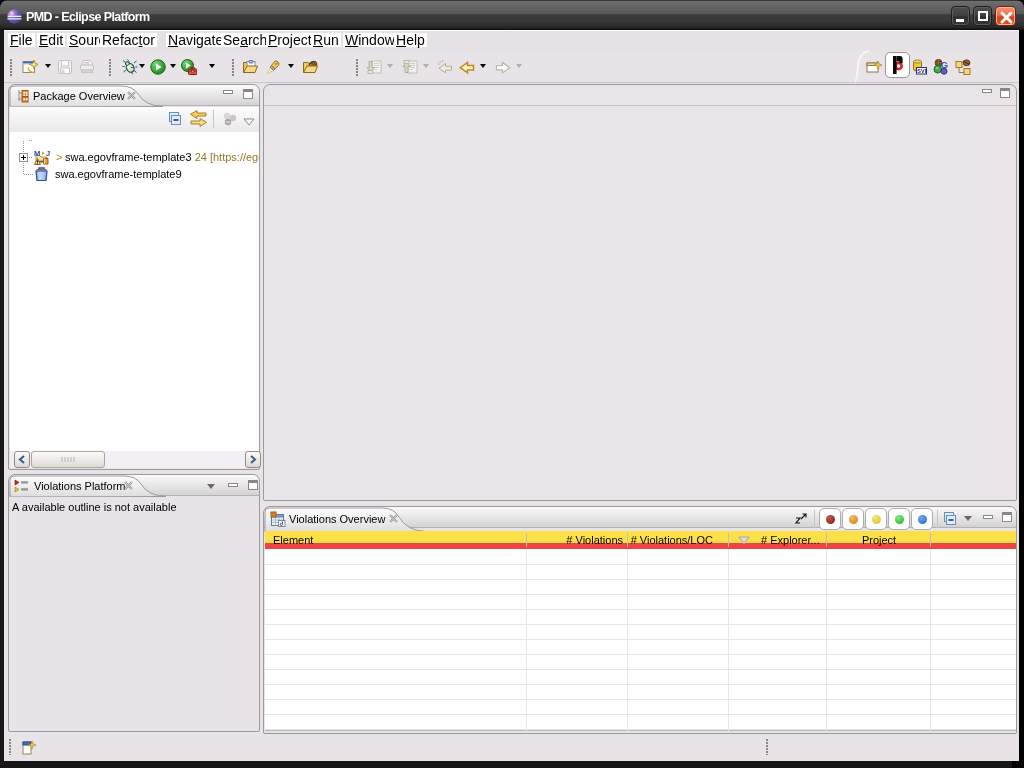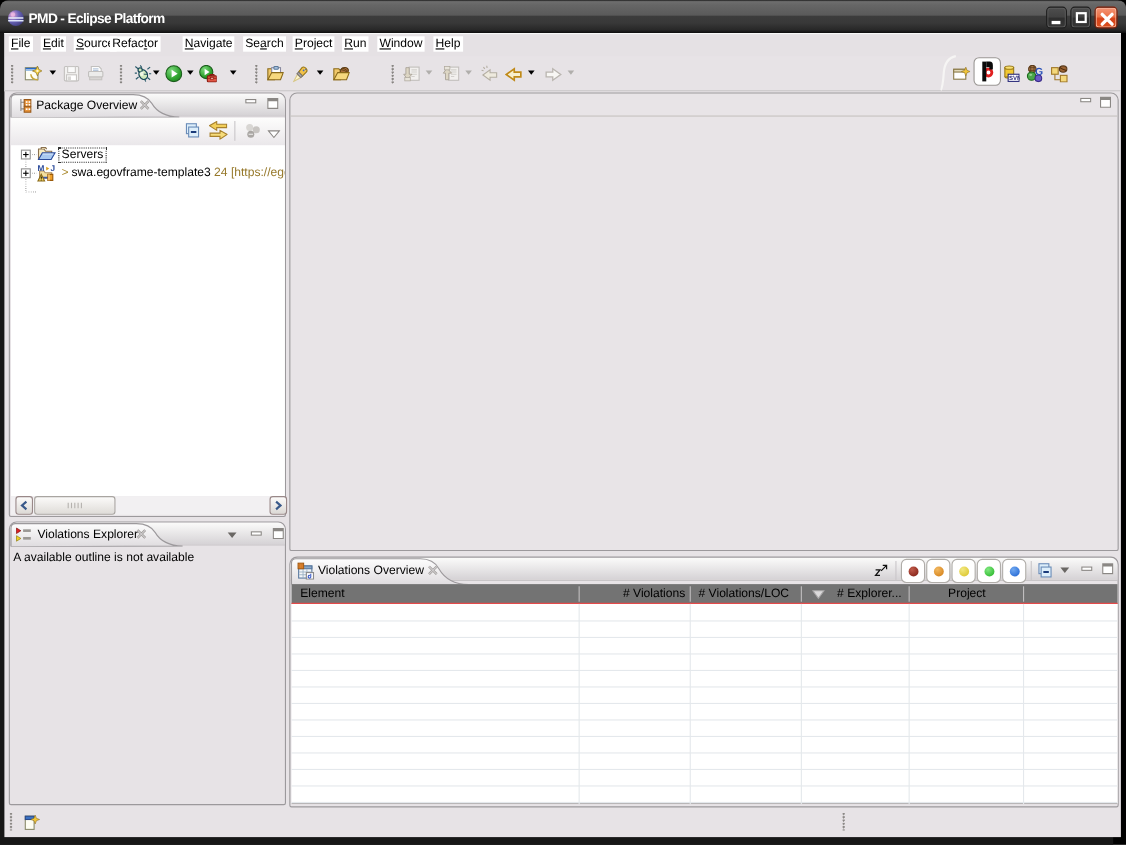--- a/index.html
+++ b/index.html
@@ -17,21 +17,21 @@
 #btn-min { left:951px; background:linear-gradient(#4e4e4e, #424242 45%, #2e2e2e 55%, #373737); border:1px solid #1e1e1e; box-shadow:inset 0 0 0 1px #5c5c5c; }
 #btn-max { left:973px; background:linear-gradient(#4e4e4e, #424242 45%, #2e2e2e 55%, #373737); border:1px solid #1e1e1e; box-shadow:inset 0 0 0 1px #5c5c5c; }
 #btn-close { left:995px; width:21px; background:linear-gradient(#f49577, #ed7247 45%, #d6431a 55%, #d94f1e); border:1px solid #7e1f08; box-shadow:inset 0 0 0 1px #f7b49a; }
 #btn-min .glyph { position:absolute; left:4px; top:12px; width:8px; height:3px; background:#fff; }
 #btn-max .glyph { position:absolute; left:4px; top:4px; width:10px; height:10px; border:2px solid #fff; }
 #btn-close svg { position:absolute; left:2px; top:2px; }
 
 
 #chrome { left:4px; top:30px; width:1015px; height:731px; background:#e7e3e6; }
 #menubar { left:0px; top:0px; width:1015px; height:21px; background:#e5e1e4; border-top:1px solid #f8f8f8; }
-.menu-item { position:absolute; top:2px; height:14px; line-height:14px; background:#fff; padding:0 2px; font-size:11px; }
+.menu-item { position:absolute; top:2px; height:14px; line-height:14px; background:#fff; padding:0 2px; font-size:14px; }
 .menu-item u { text-decoration:underline; }
 #toolbar { left:0px; top:21px; width:1015px; height:32px; background:#e7e3e6; border-bottom:1px solid #c9c6c9; }
 .handle { position:absolute; top:8px; width:2px; height:17px;
   background-image:radial-gradient(circle at 1px 1px, #868380 0.9px, transparent 1.1px);
   background-size:2px 3px; }
 .ticon { position:absolute; top:8px; width:16px; height:16px; }
 .darrow { position:absolute; top:13px; width:0; height:0; border-left:3px solid transparent; border-right:3px solid transparent; border-top:4px solid #000; }
 .darrow.gray { border-top-color:#b0aeab; }
 
 
@@ -68,21 +68,21 @@
 #vo { left:8px; top:474px; width:252px; height:258px; }
 #vo-msg { position:absolute; left:3px; top:26px; font-size:11px; }
 
 
 #ed { left:263px; top:84px; width:754px; height:417px; background:#e8e4e7; border:1px solid #9c999c; border-radius:7px 7px 2px 2px; }
 #ed-tabline { position:absolute; left:0; top:20px; width:752px; height:1px; background:#c5c2bf; }
 
 
 #vv { left:263px; top:506px; width:754px; height:228px; }
 #vv-table { position:absolute; left:1px; top:24px; width:751px; height:200px; background:#fff; border-bottom:1px solid #b8b6b7; }
-#vv-header { position:absolute; left:0; top:0; width:751px; height:18px; background:#737373; border-bottom:1px solid #ef4444; }
+#vv-header { position:absolute; left:0; top:0; width:751px; height:18px; background:#fde047; border-bottom:6px solid #ef4444; }
 .hsep { position:absolute; top:2px; width:1px; height:14px; background:#c0bebf; }
 .hcell { position:absolute; top:3px; font-size:11px; white-space:nowrap; }
 .grid-h { position:absolute; width:751px; height:1px; background:#e4e8ec; }
 .grid-v { position:absolute; top:18px; width:1px; height:182px; background:#e4e8ec; }
 .prio-btn { position:absolute; top:1px; width:22px; height:22px; background:#fff; border:1px solid #b0ada9; border-radius:5px; }
 .prio-dot { position:absolute; left:6px; top:6px; width:9px; height:9px; border-radius:50%; }
 
 
 #status-icon { left:21px; top:740px; }
 .vhandle { position:absolute; width:2px; height:16px;
@@ -324,46 +324,51 @@
         </svg>
       <svg class="abs" style="left:233px;top:11px" width="12" height="8" viewBox="0 0 12 8">
           <path d="M1 1 h10 L6 7z" fill="#fff" stroke="#8a8784"></path>
         </svg>
     </div>
     <div id="pe-tree">
       <div class="dots-v" style="left:13px;top:9px;height:34px"></div>
       <div class="dots-h" style="left:19px;top:8px;width:4px"></div>
       <div class="dots-h" style="left:19px;top:25px;width:4px"></div>
       <div class="dots-h" style="left:14px;top:42px;width:9px"></div>
-      <div class="trow" style="top:0px">
-        <div class="t-exp"></div>
-        <svg class="t-icon" viewBox="0 0 18 17">
-            <path d="M2 13 V3.5 h5 l1.5 2 H14 V7" fill="#f8ecc0" stroke="#8a7050"></path>
-            <path d="M4.5 3.5 V2.2 h4 l1 1.3" fill="#f8ecc0" stroke="#8a7050"></path>
-            <path d="M2 13 L5.5 7 H17 L13.5 13z" fill="#a8c8f0" stroke="#2a4a9a"></path>
-            <path d="M5.8 8 H15.5" stroke="#d8e8fa" stroke-width="1"></path>
-          </svg>
-        <div class="t-text" style="border:1px dotted #333;padding:0 2px;left:43px">Servers</div>
-      </div>
       <div class="trow" style="top:17px">
         <div class="t-exp"></div>
         <svg class="t-icon" style="width:22px" viewBox="0 0 22 17">
             <path d="M3 13 V6.5 h4 l1 1.5 h6 V13z" fill="#f4e0a0" stroke="#b09060"></path>
             <path d="M3 12.5 h11" stroke="#3a5aaa" stroke-width="1.6"></path>
             <text x="1" y="6.5" font-size="7.5" font-weight="bold" fill="#2a4a9a">M</text>
             <path d="M9 2.5 l2.8 1.7 -2.8 1.7z" fill="#d8a020"></path>
             <text x="13" y="6.5" font-size="7.5" font-weight="bold" fill="#2a4a9a">J</text>
             <path d="M1.5 15.5 L4.5 9.5 L7.5 15.5z" fill="#f6d75e" stroke="#8a6a1a"></path>
             <path d="M4.5 11.5 v2 M4.5 14.3 v0.7" stroke="#000" stroke-width="0.9"></path>
             <path d="M10.5 9.5 h4.5 v5.5 h-4.5z" fill="#f0a028" stroke="#9a5a0a"></path>
             <path d="M11.5 9.5 v5.5" stroke="#f8d088" stroke-width="1.2"></path>
           </svg>
         <div class="t-text" style="left:46px;color:#a8872a">&gt;</div>
         <div class="t-text" style="left:55px">swa.egovframe-template3 <span style="color:#96782a">24 [https://ego</span></div>
       </div>
+      <div class="trow" style="top:34px">
+        <svg class="t-icon" viewBox="0 0 18 17">
+            <path d="M6 3.5 v-1.5 h5 v1.5" fill="none" stroke="#2a4a9a" stroke-width="1.4"></path>
+            <path d="M3.5 3.8 h10 l-0.0 0" stroke="#9a6a4a" stroke-width="1.6"></path>
+            <path d="M3 5 h11 l-1 9.5 h-9z" fill="url(#potg)" stroke="#2a4a9a" stroke-width="1.2"></path>
+            <defs>
+              <linearGradient id="potg" x1="0" y1="0" x2="1" y2="0">
+                <stop offset="0" stop-color="#7aa8e0"></stop>
+                <stop offset="0.35" stop-color="#c8def6"></stop>
+                <stop offset="1" stop-color="#88b0e4"></stop>
+              </linearGradient>
+            </defs>
+          </svg>
+        <div class="t-text">swa.egovframe-template9</div>
+      </div>
     </div>
     <div id="pe-hscroll">
       <div class="sbtn" style="left:4px"><svg width="14" height="15" viewBox="0 0 14 15">
             <path d="M9 4 L5 7.5 L9 11" fill="none" stroke="#3a5a8a" stroke-width="2"></path>
           </svg></div>
       <div id="pe-thumb"><svg width="74" height="15" viewBox="0 0 74 15">
             <path d="M30 5 v5 M33 5 v5 M36 5 v5 M39 5 v5 M42 5 v5" stroke="#b5b2ae"></path>
           </svg></div>
       <div class="sbtn" style="left:235px"><svg width="14" height="15" viewBox="0 0 14 15">
             <path d="M5 4 L9 7.5 L5 11" fill="none" stroke="#3a5a8a" stroke-width="2"></path>
@@ -381,21 +386,21 @@
             <stop offset="1" stop-color="#dfdcdf"></stop>
           </linearGradient>
         </defs>
       </svg>
     <svg class="abs" style="left:5px;top:4px" width="15" height="14" viewBox="0 0 15 14">
         <path d="M1 1 v5 l4-2.5z" fill="#e02020" stroke="#7a0a0a" stroke-width="0.6"></path>
         <rect x="7" y="2.2" width="7" height="2.4" fill="#9a9794"></rect>
         <path d="M1 8 v5 l4-2.5z" fill="#f2d020" stroke="#8a7a0a" stroke-width="0.6"></path>
         <rect x="7" y="9.2" width="7" height="2.4" fill="#9a9794"></rect>
       </svg>
-    <div class="tab-label" style="left:25px;top:5px">Violations Explorer</div>
+    <div class="tab-label" style="left:25px;top:5px">Violations Platform</div>
     <svg class="xclose" style="left:114px;top:5px" viewBox="0 0 11 11">
         <path d="M2 2 L9 9 M9 2 L2 9" stroke="#9a9794" stroke-width="2.2"></path>
         <path d="M2 2 L9 9 M9 2 L2 9" stroke="#cfccce" stroke-width="1"></path>
       </svg>
     <div class="vtri" style="left:198px;top:9px"></div>
     <div class="vmin" style="left:219px;top:8px"></div>
     <div class="vmax" style="left:239px;top:5px"></div>
     <div id="vo-msg">A available outline is not available</div>
   </div>
 
@@ -457,21 +462,21 @@
         <path d="M5.5 9 h5" stroke="#1a3a7a" stroke-width="1.6"></path>
       </svg>
     <div class="vtri" style="left:700px;top:9px"></div>
     <div class="vmin" style="left:719px;top:8px"></div>
     <div class="vmax" style="left:738px;top:5px"></div>
     <div id="vv-table">
       <div id="vv-header">
         <div class="hcell" style="left:8px">Element</div>
         <div class="hcell" style="right:132px;left:auto"></div>
         <div class="hcell" style="left:295px;width:63px;text-align:right">#&nbsp;Violations</div>
-        <div class="hcell" style="left:370px;width:90px;text-align:left"># Violations/LOC</div>
+        <div class="hcell" style="left:358px;width:90px;text-align:right"># Violations/LOC</div>
         <svg class="abs" style="left:473px;top:5px" width="12" height="9" viewBox="0 0 12 9">
             <path d="M1 1 h10 L6 8z" fill="#dcdadb" stroke="#a8a6a7"></path>
           </svg>
         <div class="hcell" style="left:496px"># Explorer...</div>
         <div class="hcell" style="left:562px;width:104px;text-align:center">Project</div>
         <div class="hsep" style="left:261px"></div>
         <div class="hsep" style="left:362px"></div>
         <div class="hsep" style="left:463px"></div>
         <div class="hsep" style="left:561px"></div>
         <div class="hsep" style="left:665px"></div>

